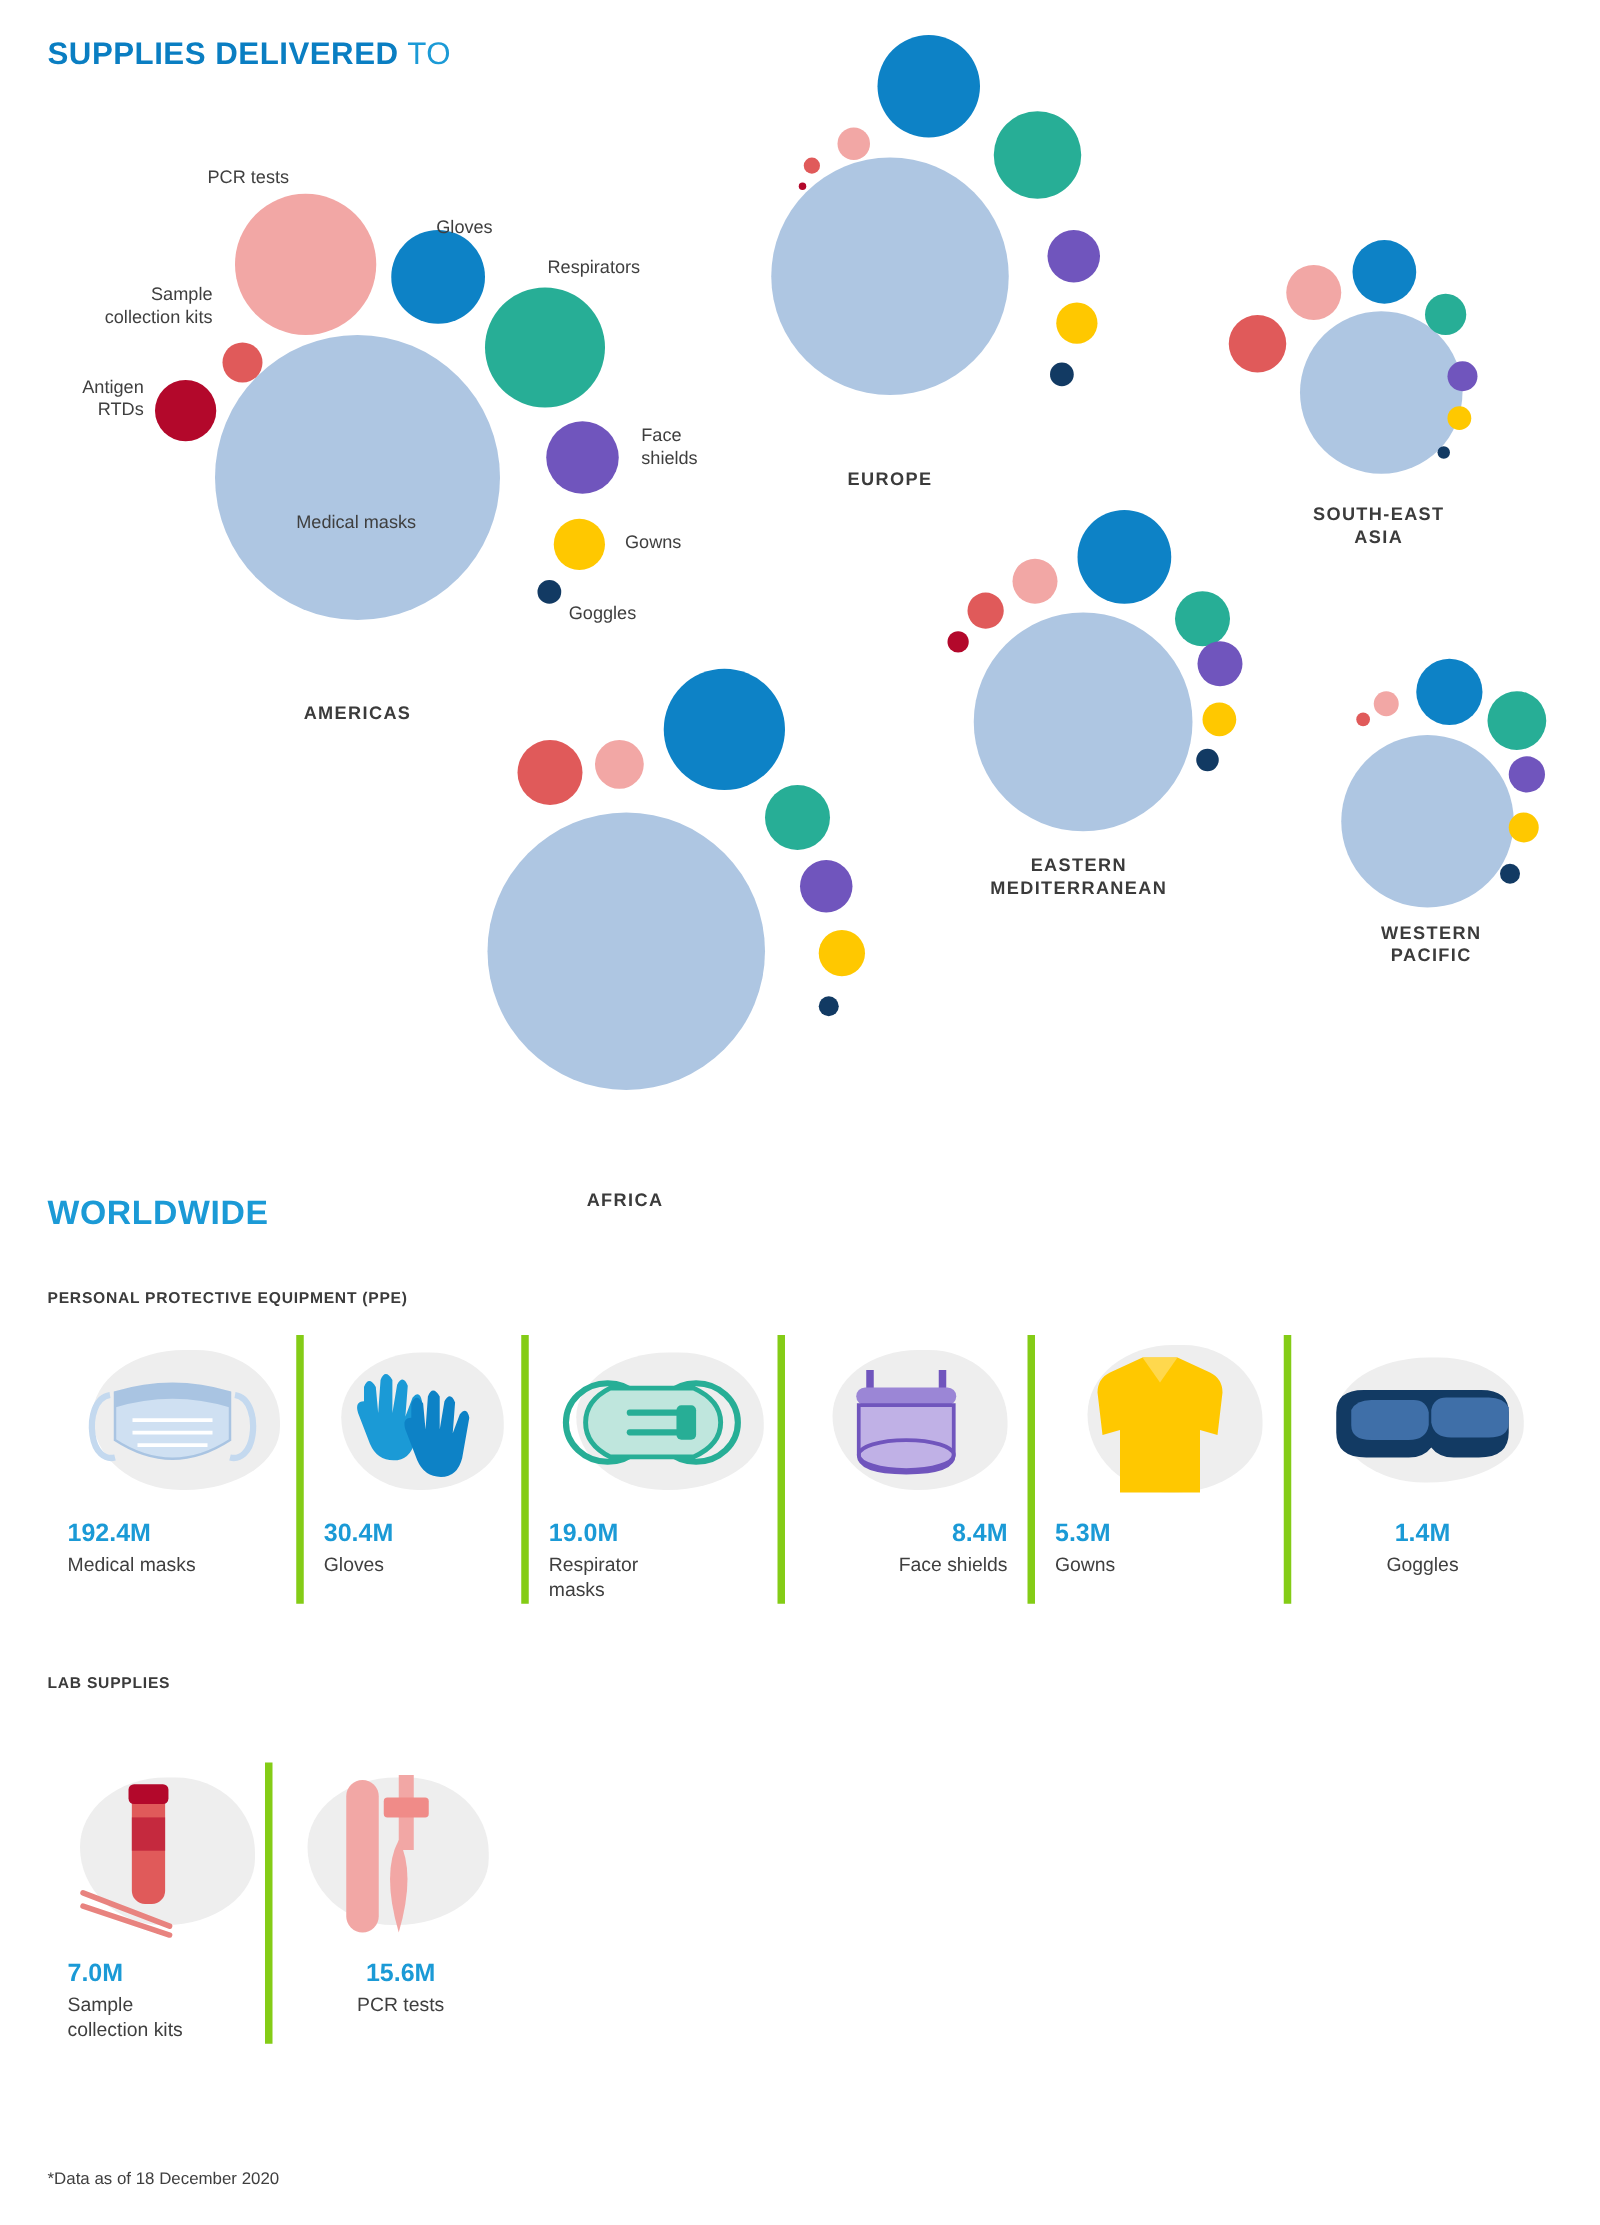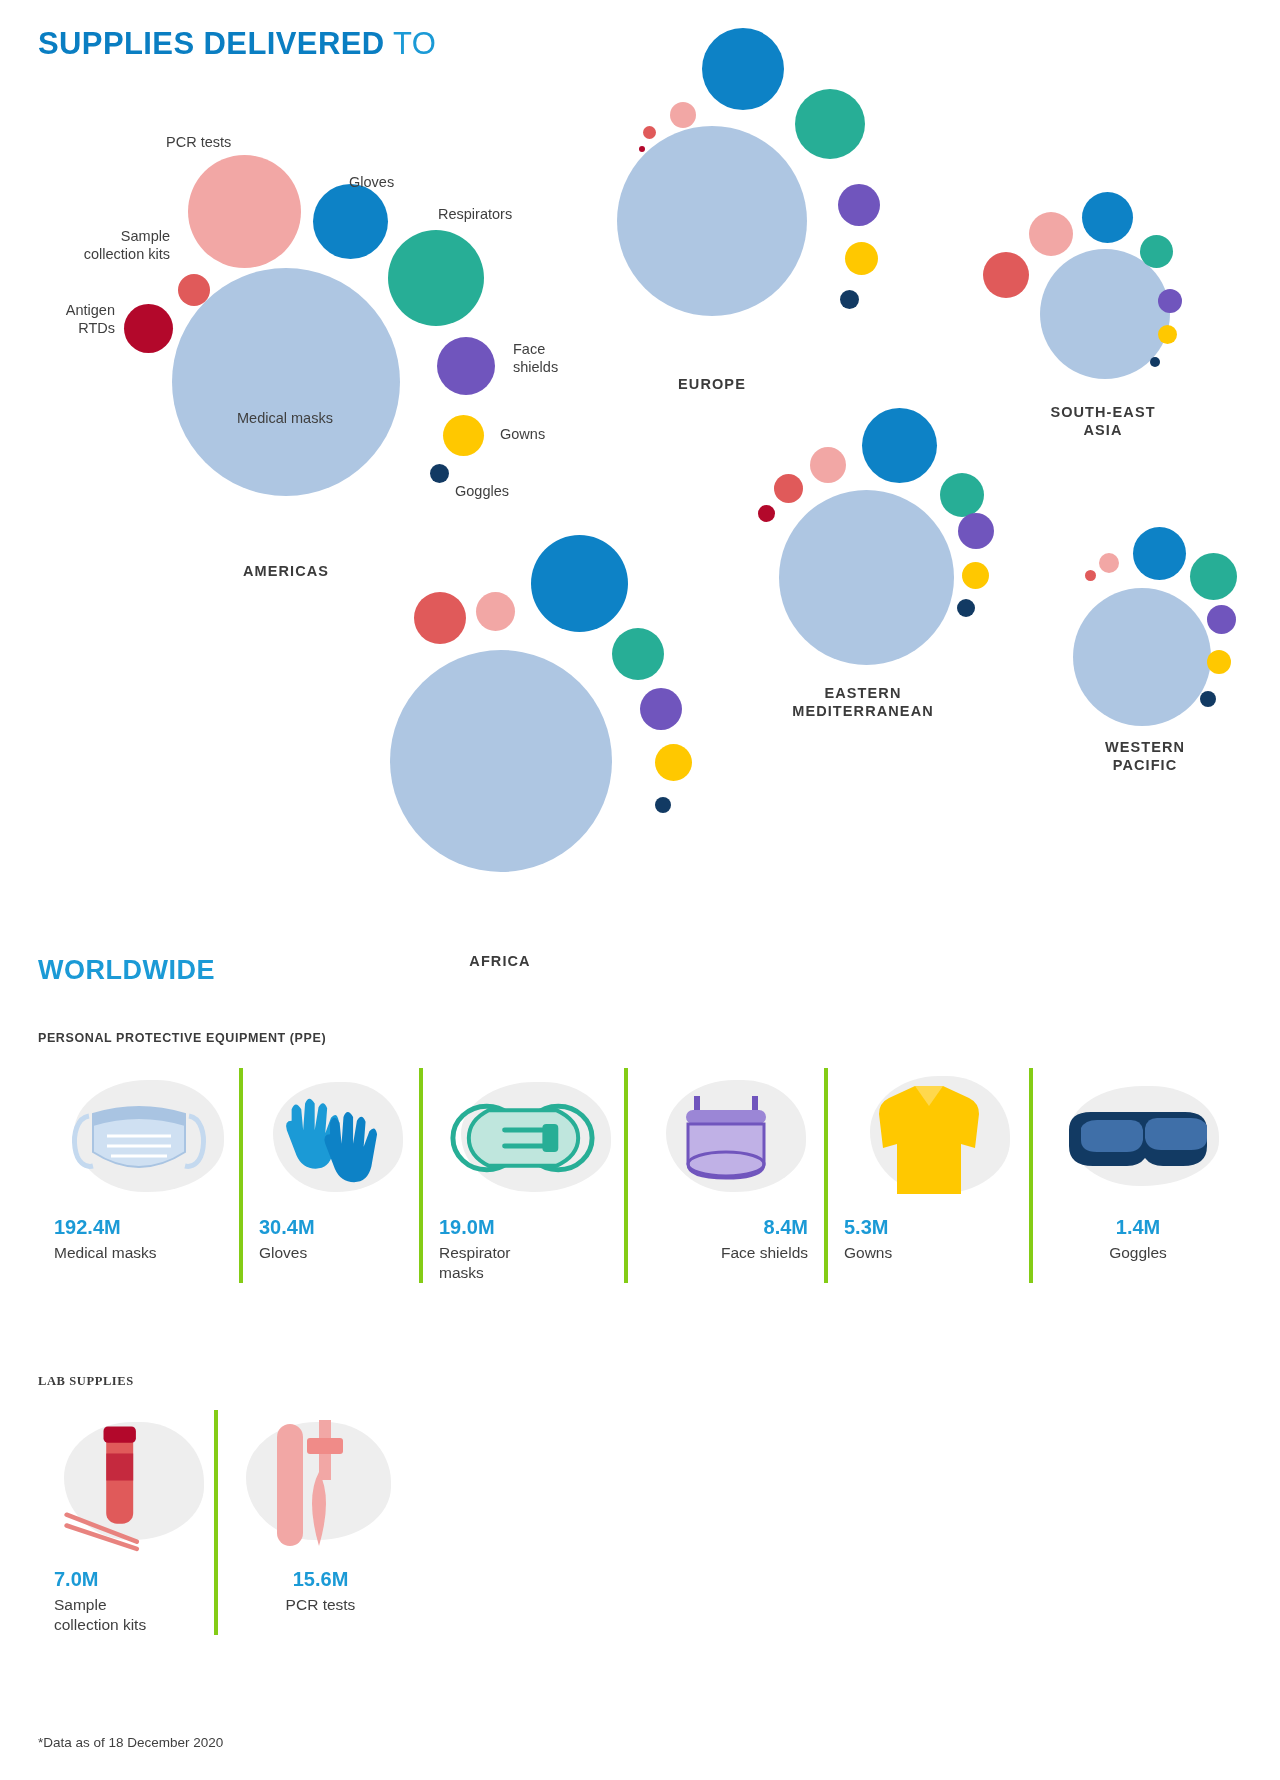--- a/index.html
+++ b/index.html
@@ -10,21 +10,21 @@
     font-family:"Liberation Sans", sans-serif;
     color:#3f3f3f;
     position:relative;
     overflow:hidden;
   }
   .page { position:relative; width:1280px; height:1780px; }
 
   
   .title {
     position:absolute; left:38px; top:28px;
-    font-size:31px; line-height:31px; letter-spacing:0.4px;
+    font-size:25px; line-height:31px; letter-spacing:0.4px;
     color:#1b9ad6;
   }
   .title .b { font-weight:bold; color:#0a7ec2; }
 
   
   .bubblemap { position:absolute; left:0; top:0; width:1280px; height:960px; }
   .bub { position:absolute; border-radius:50%; }
   .reglabel {
     position:absolute; text-align:center;
     font-size:14.5px; font-weight:bold; letter-spacing:1.1px;
@@ -49,21 +49,21 @@
     position:absolute; left:38px; top:955px;
     font-size:27px; font-weight:bold; color:#1b9ad6; letter-spacing:0.5px;
   }
   .sec-title {
     position:absolute; font-size:12.5px; font-weight:bold;
     letter-spacing:0.6px; color:#3b3b3b;
   }
   .cards { position:absolute; display:flex; }
   .card {
     position:relative;
-    border-right:4px solid #84cc16;
+    border-right:6px solid #84cc16;
     padding:0 16px;
   }
   .card:last-child { border-right:none;text-align:center; }
   .card .art {
     height:140px; position:relative;
     display:flex; align-items:center; justify-content:center;
   }
   .card .val {
     font-size:20px; font-weight:bold; color:#1b9ad6; margin-top:8px;
   }
@@ -263,21 +263,21 @@
           <path d="M16 52 q0-18 22-18 h94 q22 0 22 18 v16 q0 20-24 20 h-20 q-12 0-18-8 -6 8-18 8 h-34 q-24 0-24-20 z" fill="#123a63"></path>
           <path d="M28 50 q4-8 16-8 h34 q10 0 12 10 v10 q-2 12-16 12 h-30 q-16 0-16-12 z" fill="#3f6fa8"></path>
           <path d="M92 50 q2-10 12-10 h34 q12 0 16 8 v12 q0 12-16 12 h-30 q-14 0-16-12 z" fill="#3f6fa8"></path>
         </svg>
       </div>
       <div class="val">1.4M</div>
       <div class="lbl" style="white-space:pre-line;">Goggles</div>
     </div>
   </div>
 
-  <div class="sec-title" style="left:38px; top:1374px;font-family:Liberation Serif, serif;">LAB SUPPLIES</div>
+  <div class="sec-title" style="left:38px; top:1339px;">LAB SUPPLIES</div>
 
   <div class="cards" style="left:38px; top:1410px; width:640px;">
 
 
     <div class="card" style="width:180px;">
       <div class="art" style="height:150px;">
         <div class="blob" style="width:140px;height:118px;left:10px;top:12px;"></div>
         <svg width="160" height="150" viewBox="0 0 160 150" style="position:relative">
           <rect x="58" y="14" width="30" height="104" rx="12" fill="#e05a5a"></rect>
           <rect x="55" y="10" width="36" height="18" rx="5" fill="#b3082b"></rect>

